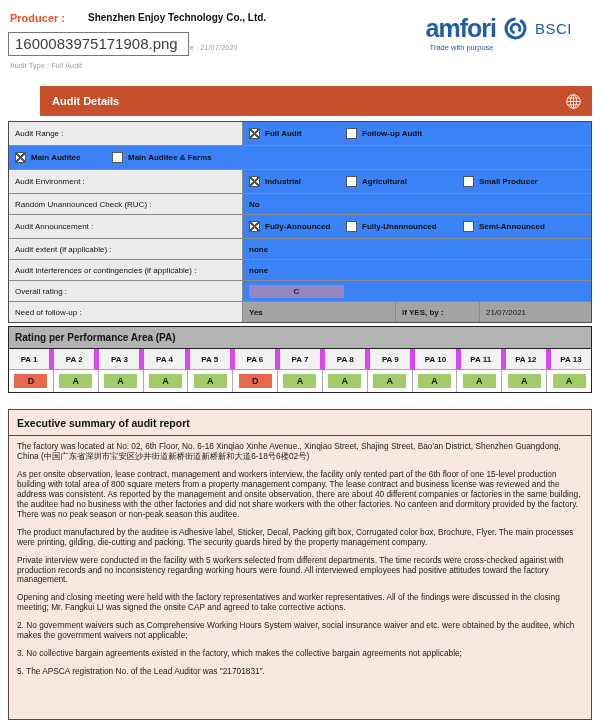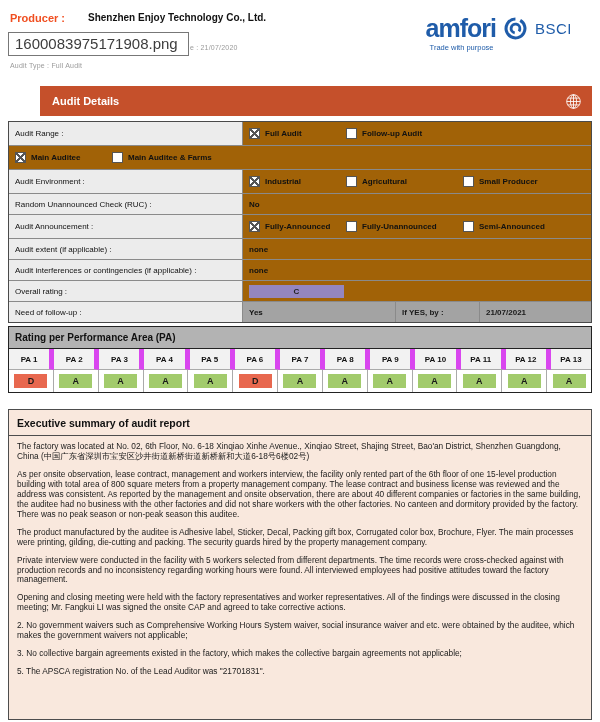--- a/index.html
+++ b/index.html
@@ -23,38 +23,38 @@
   .logo-bsci{font-size:15px;letter-spacing:0.5px;}
   .logo-tag{font-size:7.5px;margin-top:1px;margin-left:4px;}
 
   
   .bar{position:absolute;top:86px;left:8px;right:8px;height:30px;background:#c5502b;color:#fff;
        display:flex;align-items:center;justify-content:space-between;padding:0 10px 0 12px;
        box-sizing:border-box;font-size:11px;font-weight:bold;margin-left:32px;}
 
   
   .details{position:absolute;top:121px;left:8px;right:8px;border:1px solid #4a4a4a;background:#fff;}
-  .drow{display:flex;height:23px;border-bottom:1px solid #8a8a8a;font-size:8px;align-items:stretch;background:#a16207;}
+  .drow{display:flex;height:23px;border-bottom:1px solid #8a8a8a;font-size:8px;align-items:stretch;background:#3b82f6;}
   .drow.sm{height:20px;}
   .drow:last-child{border-bottom:none;}
   .drow.shade{background:#a3a3a3;}
   .dcell{display:flex;align-items:center;box-sizing:border-box;}
   .dlabel{width:234px;flex:none;background:#ececec;border-right:1px solid #8a8a8a;padding-left:6px;color:#111;}
   .dvalue{flex:1;padding-left:6px;font-weight:bold;color:#111;gap:0;}
   .opt{display:flex;align-items:center;gap:5px;box-sizing:border-box;}
   .opt.o1{width:97px;flex:none;}
   .opt.o2{width:117px;flex:none;}
   .cb{width:9px;height:9px;border:1px solid #555;background:#fff;flex:none;}
   .cb.checked{background-image:
       linear-gradient(45deg,transparent 44%,#555 44%,#555 56%,transparent 56%),
       linear-gradient(-45deg,transparent 44%,#555 44%,#555 56%,transparent 56%);}
   .rating-pill{width:95px;height:13px;display:flex;align-items:center;justify-content:center;
                font-size:8px;font-weight:bold;color:#222;}
   .xlab{width:84px;flex:none;border-left:1px solid #8a8a8a;padding-left:6px;font-weight:bold;}
-  .xval{width:112px;flex:none;border-left:1px solid #8a8a8a;padding-left:6px;font-weight:bold;}
+  .xval{width:112px;flex:none;border-left:1px solid #8a8a8a;padding-left:6px;font-weight:normal;}
 
   
   .pa-box{position:absolute;top:326px;left:8px;right:8px;border:1.5px solid #222;background:#fff;}
   .pa-title{background:#b3b3b3;border-bottom:1px solid #222;font-size:10px;font-weight:bold;
             color:#111;padding:5px 6px;}
   .pa-head{display:flex;}
   .pa-hc{flex:1;text-align:center;font-size:8px;font-weight:bold;color:#111;padding:6px 0 5px;
          background:#f2f2f2;border-right:5px solid #d946ef;border-bottom:1px solid #aaa;}
   .pa-hc:last-child{border-right:none;}
   .pa-rate{display:flex;}

